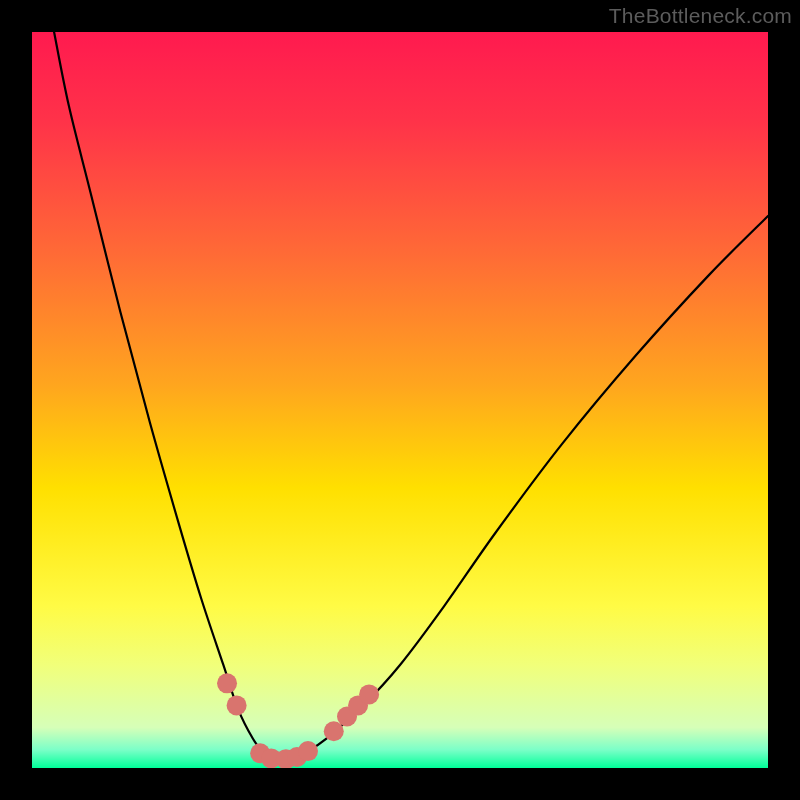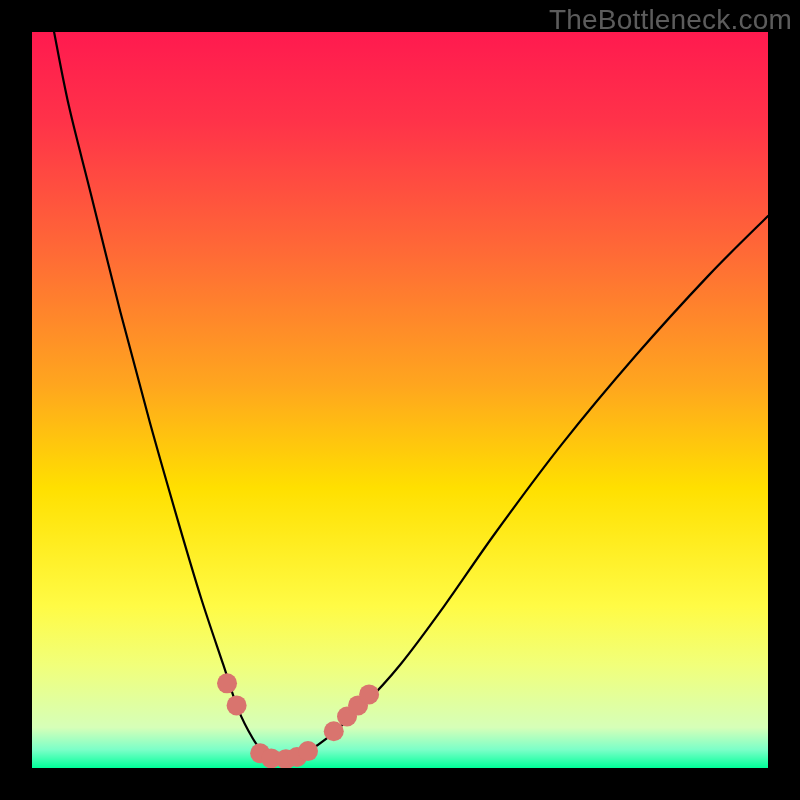--- a/index.html
+++ b/index.html
@@ -25,21 +25,21 @@
     left: 32px;
     width: 736px;
     height: 736px;
     overflow: hidden;
   }
   .watermark {
     position: absolute;
     top: 4px;
     right: 8px;
     color: #5c5c5c;
-    font-size: 28px;
+    font-size: 21px;
     font-weight: 400;
     letter-spacing: 0.2px;
     font-family: Arial, Helvetica, sans-serif;
   }
   svg { display: block; }
 </style>
 </head>
 <body>
 
 <div class="frame">

